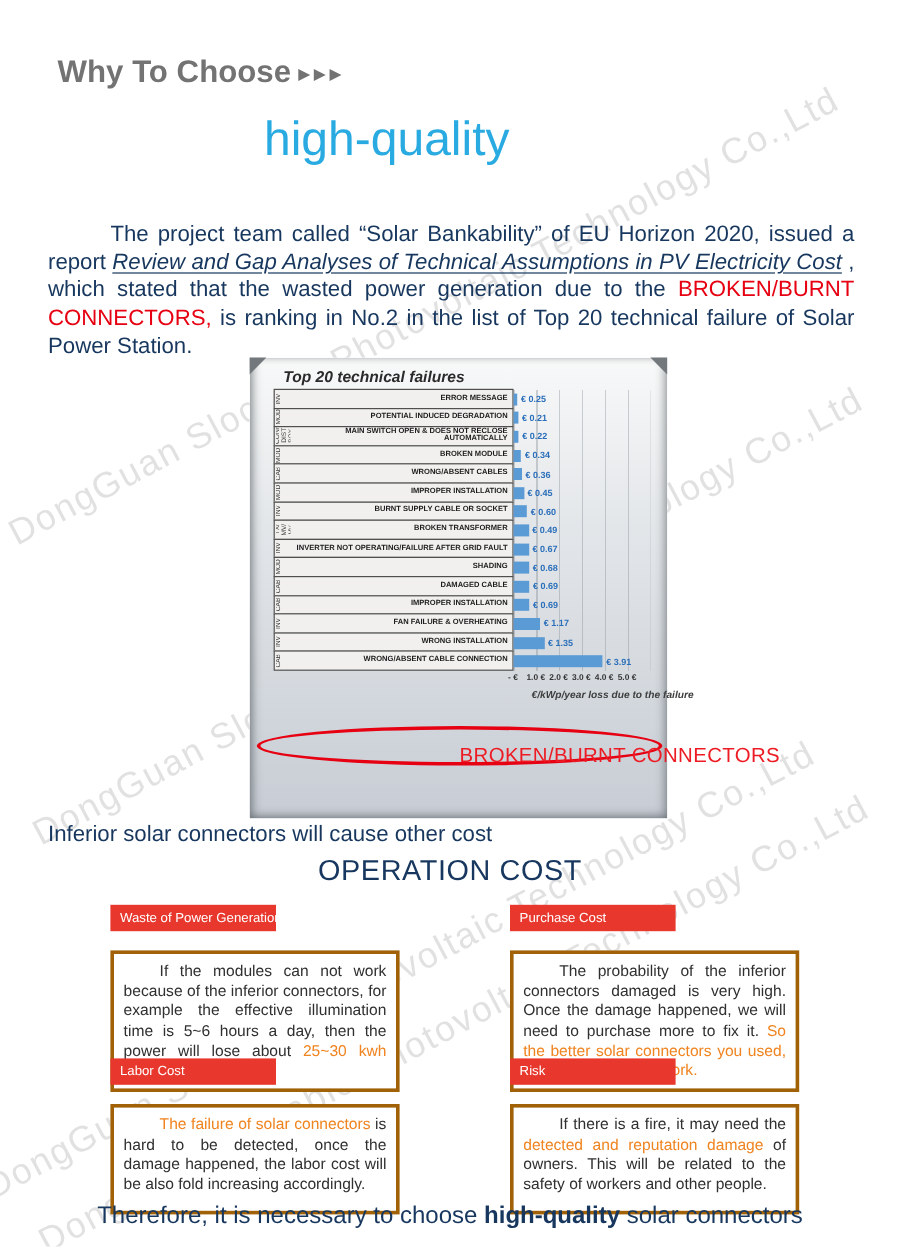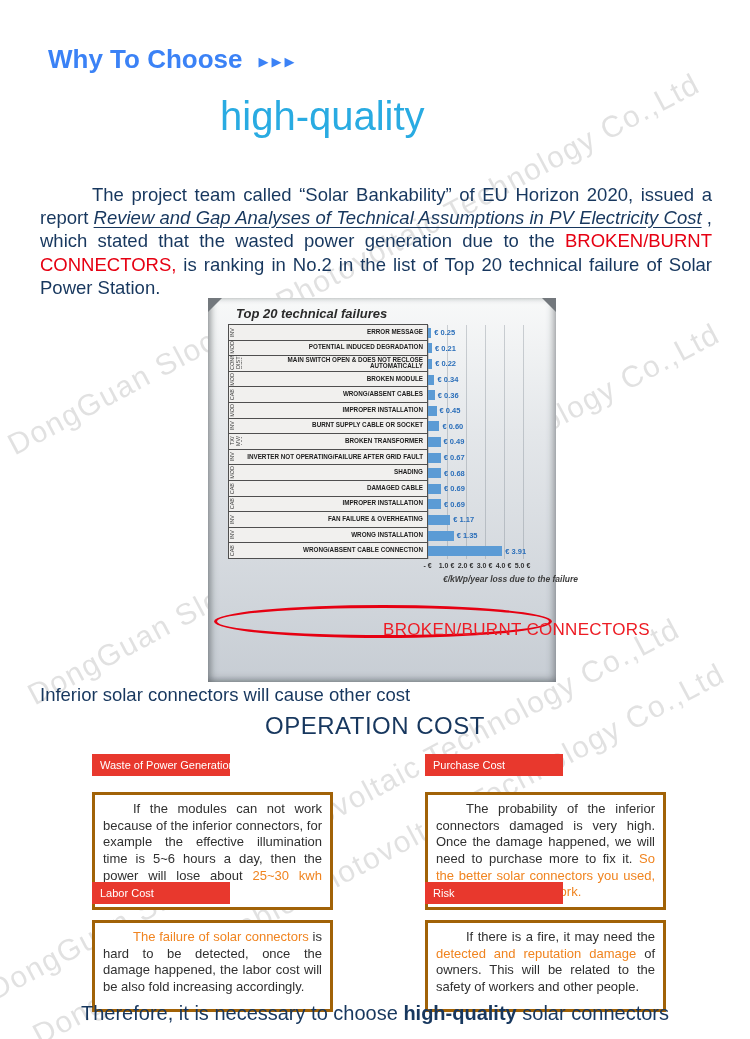--- a/index.html
+++ b/index.html
@@ -5,22 +5,22 @@
   html,body{margin:0;padding:0;background:#fff;}
   .page{position:relative;width:750px;height:1039px;overflow:hidden;background:#fff;
         font-family:"Liberation Sans",sans-serif;}
 
   
   .wm{position:absolute;font-size:30px;letter-spacing:1.5px;color:#d2d2d2;opacity:.65;
       white-space:nowrap;transform:rotate(-28deg);transform-origin:left center;z-index:0;}
   .wm1{left:10px;top:430px}.wm2{left:30px;top:680px}.wm3{left:-10px;top:975px}.wm4{left:35px;top:1020px}
 
   
-  .banner{position:absolute;left:48px;top:44px;color:#3b82f6;font-size:26px;font-weight:bold;
-          display:flex;align-items:center;gap:16px;z-index:1;}
+  .banner{position:absolute;left:48px;top:44px;color:#737373;font-size:26px;font-weight:bold;
+          display:flex;align-items:center;gap:6px;z-index:1;}
   .banner .arrows{font-size:13px;letter-spacing:3px;padding-top:3px;font-weight:normal;}
   .main-title{position:absolute;left:220px;top:94px;display:flex;align-items:baseline;gap:12px;
               white-space:nowrap;z-index:1;}
   .mt-blue{font-size:40px;color:#29abe2;}
   .mt-red{font-size:30px;color:#e60012;}
 
   
   .intro{position:absolute;left:40px;top:164px;width:672px;font-size:18.5px;line-height:1.27;
          color:#17375e;text-align:justify;text-indent:52px;z-index:1;}
   .part-italic{font-style:italic;text-decoration:underline;text-underline-offset:3px;}

